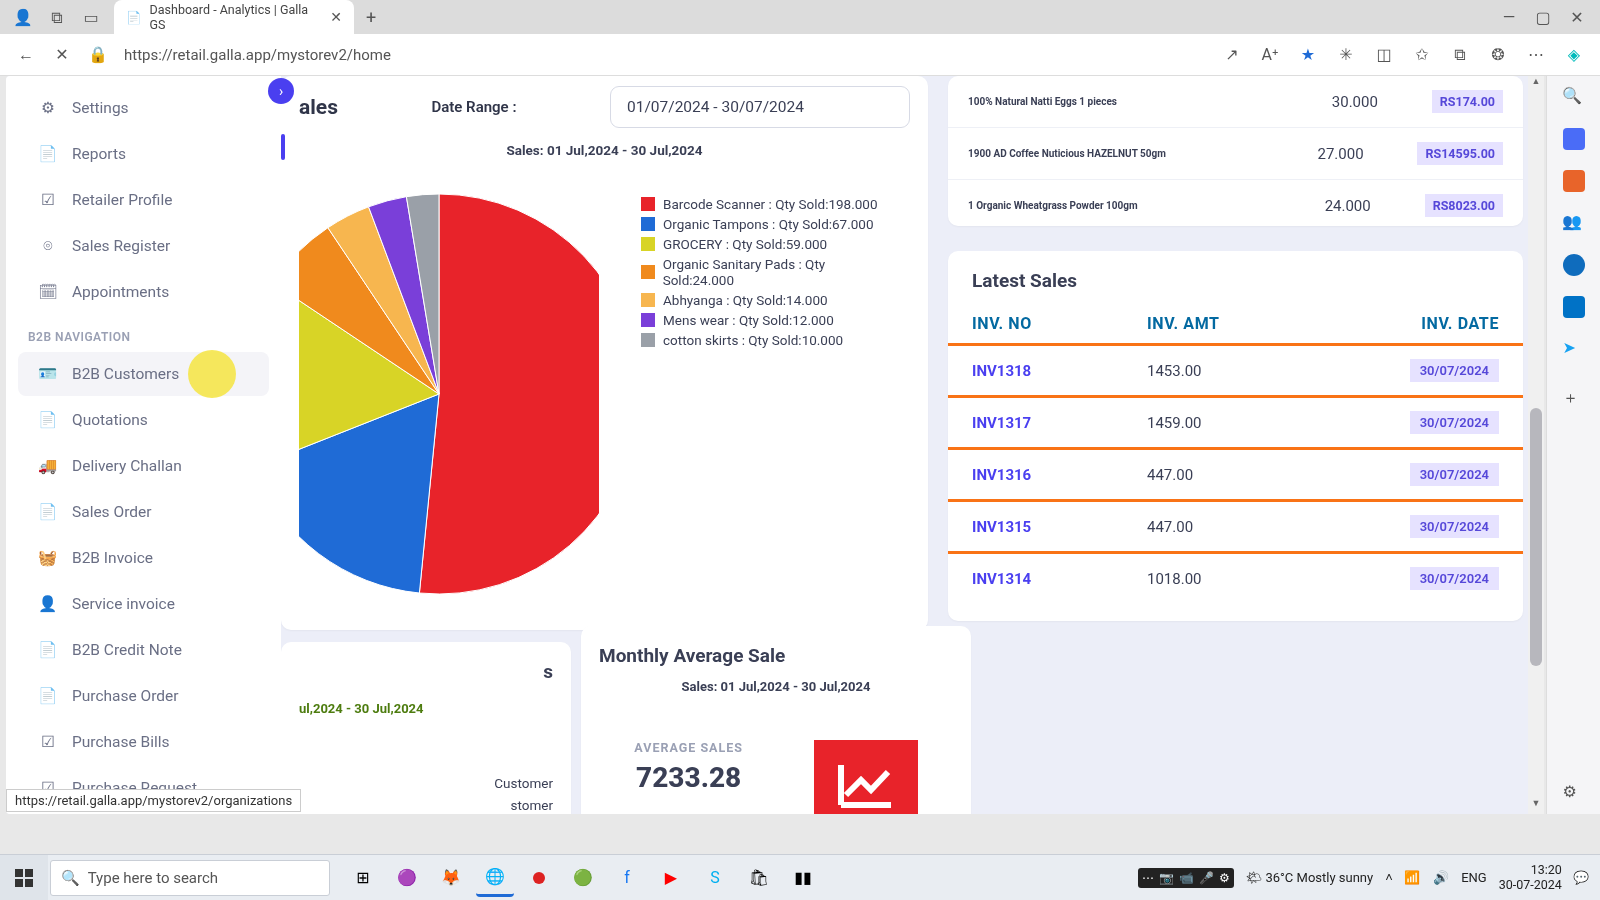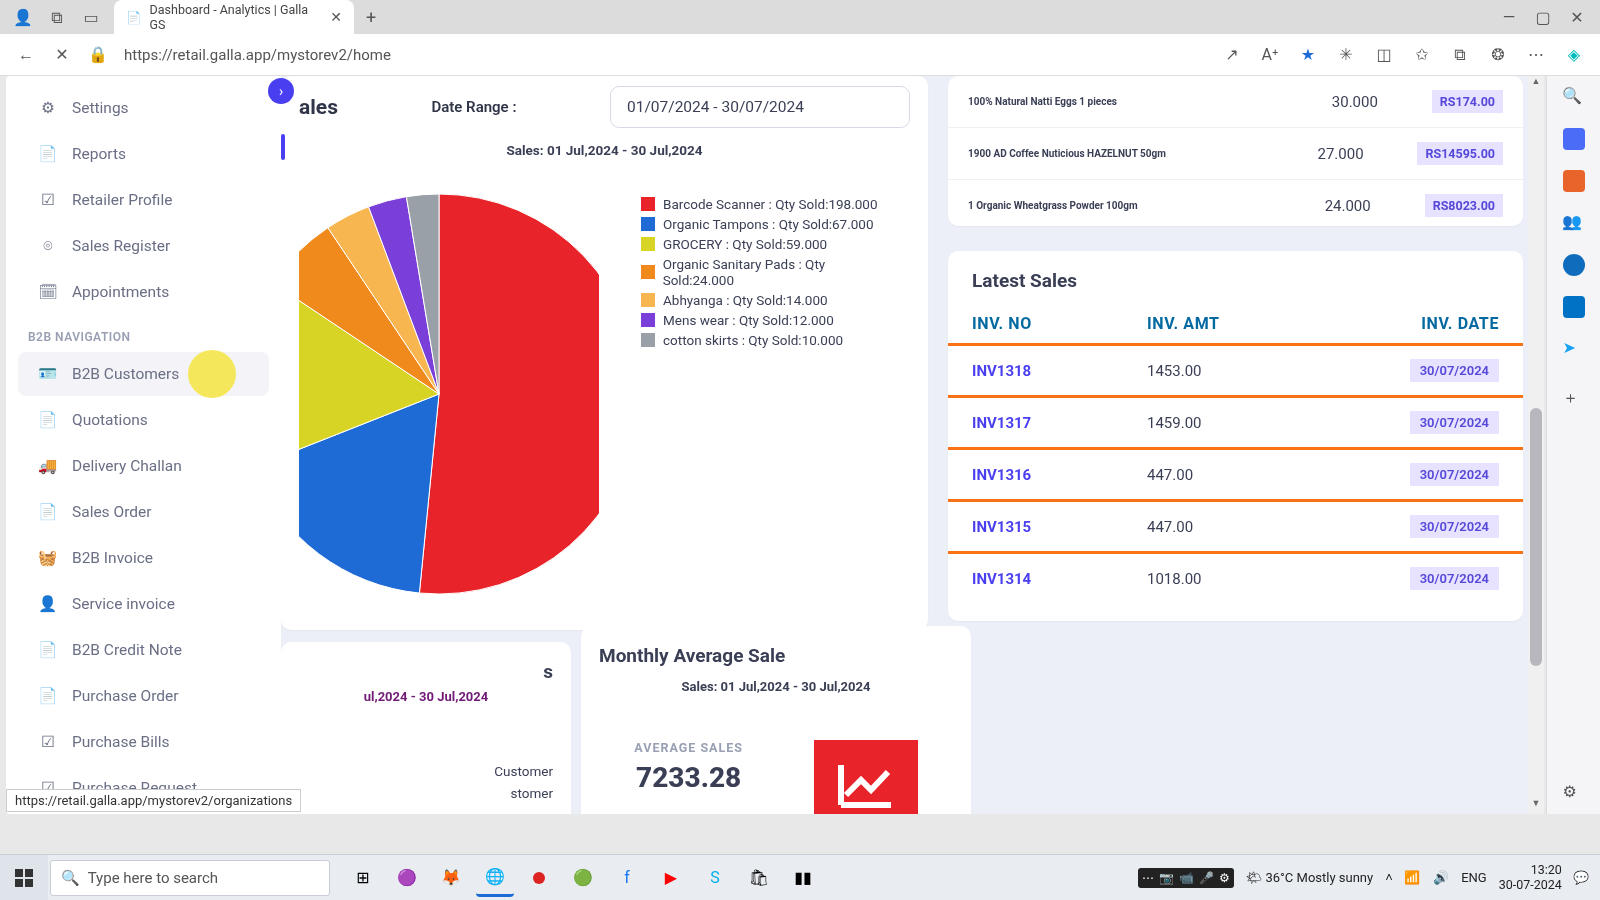--- a/index.html
+++ b/index.html
@@ -266,21 +266,21 @@
             <div class="legend-row">
               <span class="legend-sw" style="background:#9aa0a8"></span>
               <span>cotton skirts : Qty Sold:10.000</span>
             </div>
           </div>
       </div>
     </div>
 
     <div class="card customers-card">
       <div class="card-title" style="text-align:right">s</div>
-      <div style="text-align:center;font-size:13px;font-weight:700;color:#701a75;margin-top:6px">ul,2024 - 30 Jul,2024</div>
+      <div style="text-align:left;font-size:13px;font-weight:700;color:#4d7c0f;margin-top:18px">ul,2024 - 30 Jul,2024</div>
       <div class="cust-lines">
         <div>Customer</div>
         <div>stomer</div>
       </div>
 
     </div>
 
     <div class="card avg-card">
       <div class="card-title">Monthly Average Sale</div>
       <div class="card-sub">Sales: 01 Jul,2024 - 30 Jul,2024</div>

